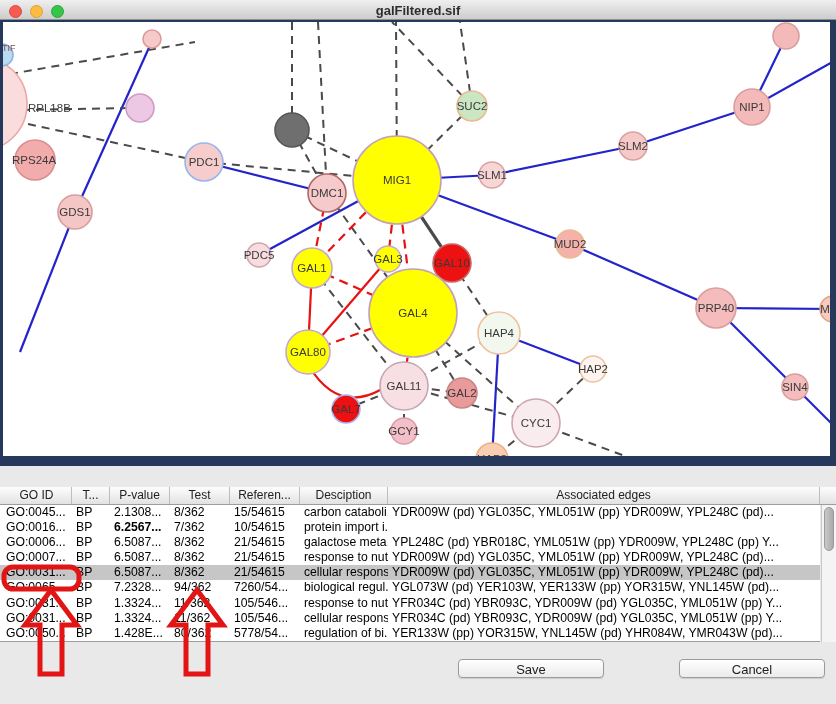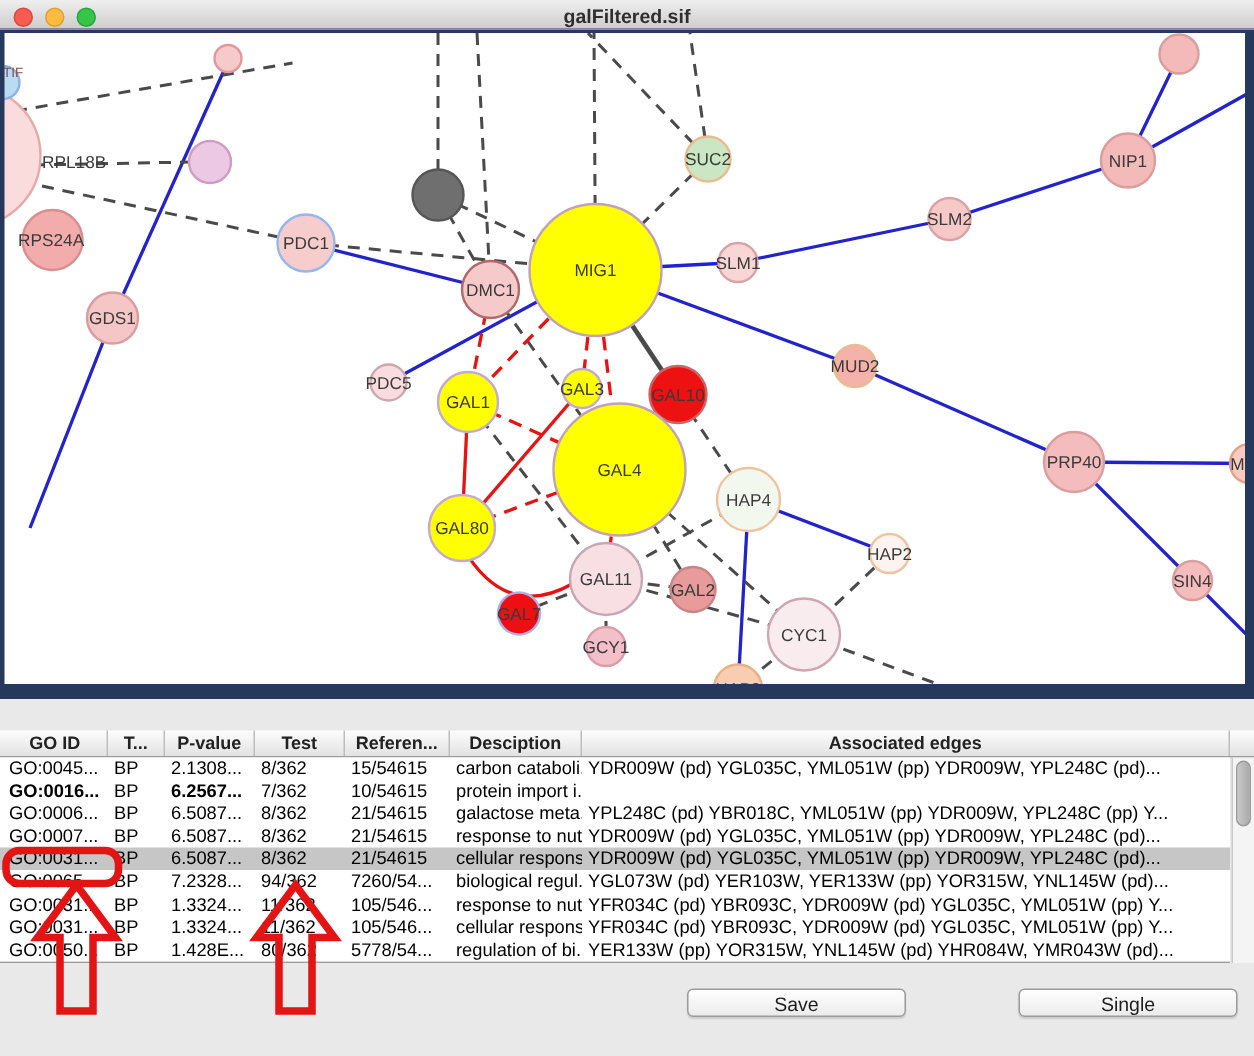--- a/index.html
+++ b/index.html
@@ -27,21 +27,21 @@
   .win2{position:absolute;left:0;top:466px;width:836px;height:238px;background:#e9e9e9;}
   .titlebar2{position:absolute;left:0;top:0;width:836px;height:21px;
     background:linear-gradient(#f3f3f3,#dedede);border-bottom:1px solid #b0b0b0;box-sizing:border-box;}
   .title2{position:absolute;left:0;top:0;width:100%;height:21px;line-height:21px;
     text-align:center;font-size:13px;color:#7a7a7a;}
   .lights2{position:absolute;left:9px;top:4px;display:flex;gap:8px;}
   .thead{position:absolute;left:0;top:21px;width:836px;height:18px;
     background:linear-gradient(#fdfdfd,#e2e2e2);border-bottom:1px solid #9d9d9d;
     box-sizing:border-box;display:flex;padding-left:2px;}
   .hcell{height:17px;line-height:17px;font-size:12px;color:#222;text-align:center;
-    border-right:1px solid #bdbdbd;box-sizing:border-box;overflow:hidden;white-space:nowrap;flex:0 0 auto;font-weight:bold;}
+    border-right:1px solid #bdbdbd;box-sizing:border-box;overflow:hidden;white-space:nowrap;flex:0 0 auto;}
   .tbody{position:absolute;left:0;top:39px;width:820px;height:136px;background:#ffffff;
     border-bottom:1px solid #9d9d9d;box-sizing:content-box;overflow:hidden;}
   .trow{display:flex;height:15.1px;padding-left:2px;background:#fff;}
   .trow.selected{background:#c6c6c6;}
   .tcell{font-size:12.2px;color:#000;line-height:15px;white-space:nowrap;overflow:hidden;
     padding-left:4px;box-sizing:border-box;flex:0 0 auto;}
   .scrollbar{position:absolute;left:821px;top:39px;width:15px;height:137px;
     background:#f4f4f4;border-left:1px solid #c8c8c8;box-sizing:border-box;}
   .thumb{position:absolute;left:2px;top:2px;width:10px;height:44px;border-radius:6px;
     background:linear-gradient(90deg,#c9c9c9,#a9a9a9);border:1px solid #9a9a9a;box-sizing:border-box;}
@@ -267,21 +267,21 @@
       <div class="trow">
         <div class="tcell" style="width: 70px;">GO:0045...</div>
         <div class="tcell" style="width: 38px;">BP</div>
         <div class="tcell" style="width: 60px;">2.1308...</div>
         <div class="tcell" style="width: 60px;">8/362</div>
         <div class="tcell" style="width: 70px;">15/54615</div>
         <div class="tcell" style="width: 88px;">carbon cataboli...</div>
         <div class="tcell" style="width: 432px;">YDR009W (pd) YGL035C, YML051W (pp) YDR009W, YPL248C (pd)...</div>
       </div>
       <div class="trow">
-        <div class="tcell" style="width: 70px; font-weight: bold;">GO:0016...</div>
+        <div class="tcell" style="width: 70px;">GO:0016...</div>
         <div class="tcell" style="width: 38px;">BP</div>
         <div class="tcell" style="width: 60px; font-weight: bold;">6.2567...</div>
         <div class="tcell" style="width: 60px;">7/362</div>
         <div class="tcell" style="width: 70px;">10/54615</div>
         <div class="tcell" style="width: 88px;">protein import i...</div>
       </div>
       <div class="trow">
         <div class="tcell" style="width: 70px;">GO:0006...</div>
         <div class="tcell" style="width: 38px;">BP</div>
         <div class="tcell" style="width: 60px;">6.5087...</div>
@@ -343,21 +343,21 @@
         <div class="tcell" style="width: 70px;">5778/54...</div>
         <div class="tcell" style="width: 88px;">regulation of bi...</div>
         <div class="tcell" style="width: 432px;">YER133W (pp) YOR315W, YNL145W (pd) YHR084W, YMR043W (pd)...</div>
       </div>
     </div>
   <div class="scrollbar">
     <div class="thumb"></div>
   </div>
   <div class="btnrow">
     <button class="macbtn" style="left:458px;top:1px;width:146px;">Save</button>
-    <button class="macbtn" style="left:679px;top:1px;width:146px;">Single</button>
+    <button class="macbtn" style="left:679px;top:1px;width:146px;">Cancel</button>
   </div>
 </div>
 
 <svg class="overlay" viewBox="0 0 836 704">
   <rect x="4" y="567" width="75" height="22" rx="9" fill="none" stroke="#e21414" stroke-width="5"></rect>
   <polygon points="51,590 77,625 62,625 62,674 40,674 40,625 25,625" fill="none" stroke="#e21414" stroke-width="5" stroke-linejoin="miter"></polygon>
   <polygon points="197,590 223,625 208,625 208,674 186,674 186,625 171,625" fill="none" stroke="#e21414" stroke-width="5" stroke-linejoin="miter"></polygon>
 </svg>
 
 </body></html>

